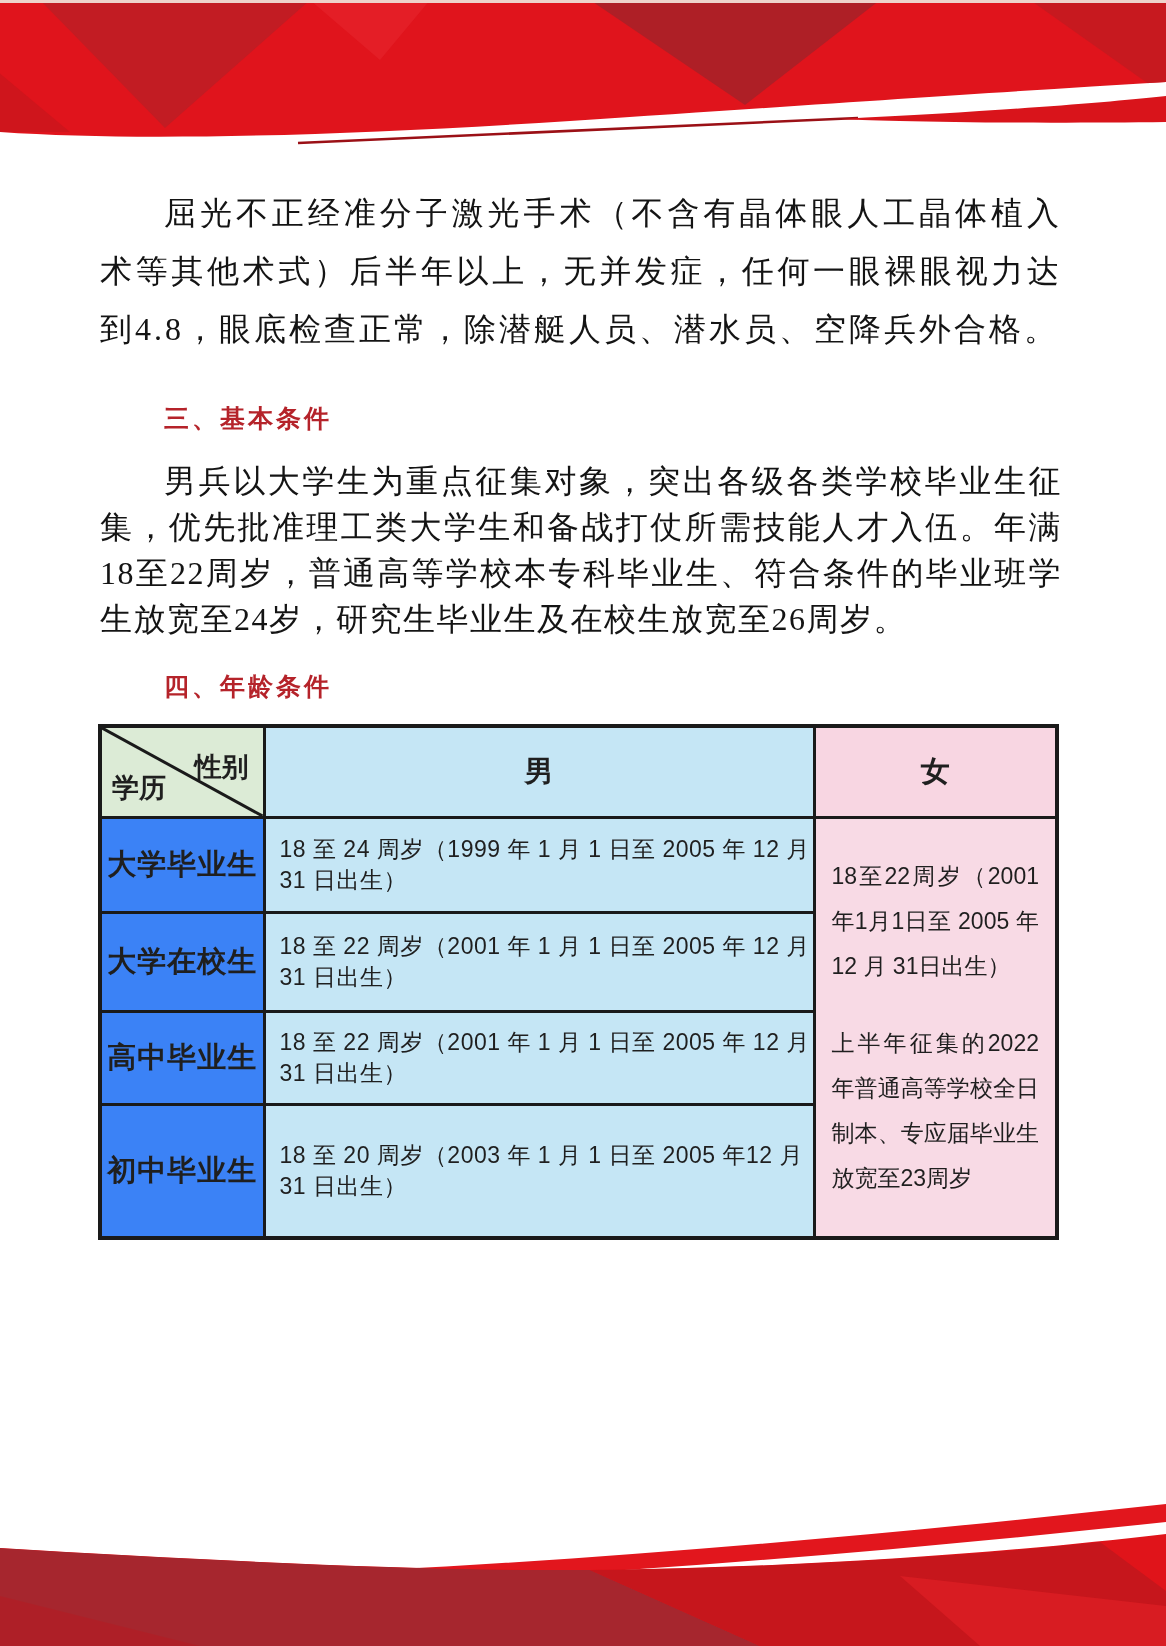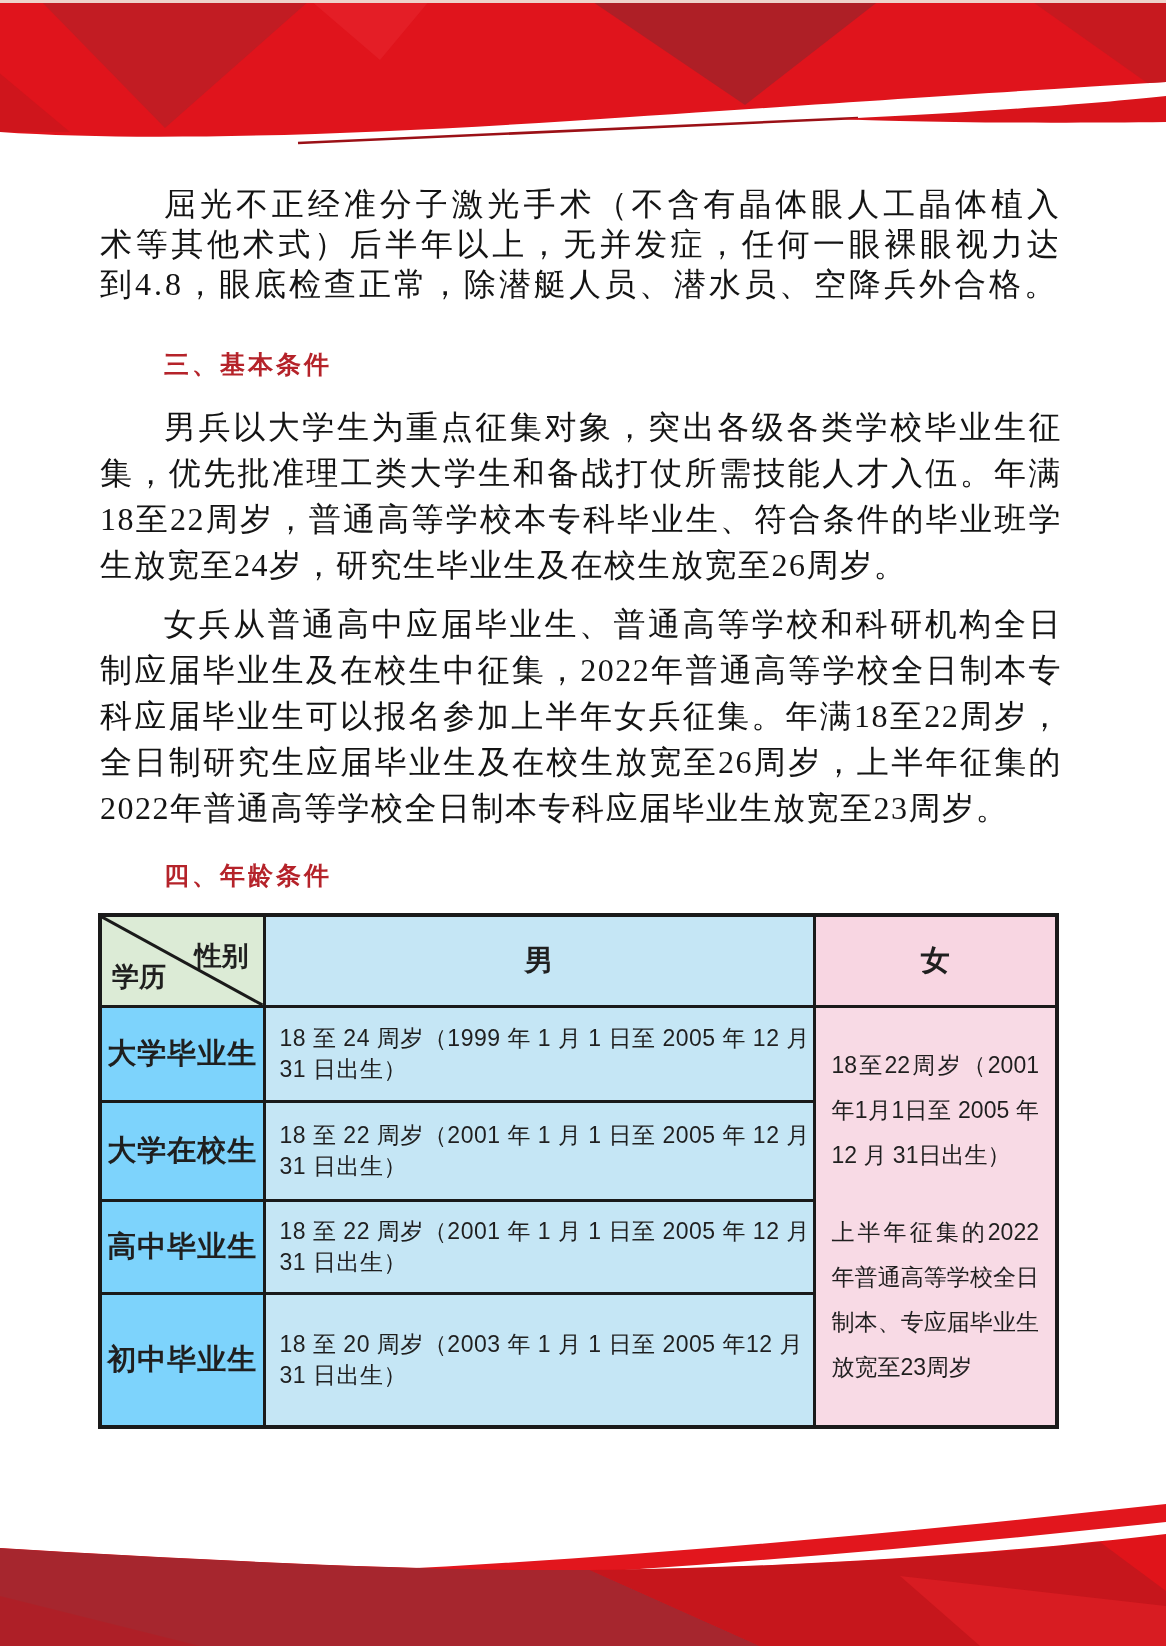--- a/index.html
+++ b/index.html
@@ -9,21 +9,21 @@
   }
   
   .hdr{position:absolute;top:0;left:0;width:1166px;height:152px;}
   .ftr{position:absolute;top:1446px;left:0;width:1166px;height:200px;}
   svg{display:block;}
   
   .content{
     position:absolute;left:100px;top:184px;width:962px;color:#141414;
   }
   .para{
-    margin:0;font-size:32px;line-height:40px;letter-spacing:3px;
+    margin:0;font-size:32px;line-height:58px;letter-spacing:3px;
     text-align:justify;text-indent:2em;
   }
   .para.tight{line-height:46px;letter-spacing:1.5px;}
   .para.gap{margin-top:13px;}
   .sec-heading{
     margin:36px 0 16px 0;padding-left:64px;
     font-family:"Liberation Sans","DejaVu Sans",sans-serif;
     font-size:25px;line-height:48px;font-weight:700;letter-spacing:3px;
     color:#b5232a;
   }
@@ -31,21 +31,21 @@
   
   table.age{
     border-collapse:collapse;margin:14px 0 0 -2px;width:957px;table-layout:fixed;
     font-family:"Liberation Sans","DejaVu Sans",sans-serif;color:#1f1f1f;
     border:4px solid #1a1a1a;
   }
   table.age td{border:3px solid #1a1a1a;vertical-align:middle;}
   .col-edu{width:164px;}
   .col-male{width:550px;}
   .col-female{width:243px;}
-  td.green{background:#7dd3fc;text-align:center;font-size:29px;font-weight:600;letter-spacing:1px;}
+  td.green{background:#3b82f6;text-align:center;font-size:29px;font-weight:600;letter-spacing:1px;}
   td.blue{background:#c5e6f5;}
   td.pink{background:#f8d6e2;}
   td.head{text-align:center;font-size:29px;font-weight:600;height:86px;}
   td.mcell{font-size:23px;padding-left:14px;letter-spacing:0.5px;}
   td.fcell{font-size:23px;padding:8px 16px;vertical-align:middle;background:#f8dae5;}
   td.fcell p{margin:0;line-height:45px;text-align:justify;}
   td.fcell p.note{margin-top:32px;}
   tr.r1 td{height:90px;} tr.r2 td{height:94px;} tr.r3 td{height:88px;} tr.r4 td{height:128px;}
   
   td.corner{position:relative;padding:0;height:86px;background:#dcebd6;}
@@ -76,21 +76,20 @@
     <path d="M840,119 C1000,111 1100,103 1166,96 L1166,122 C1080,123 970,123 900,121 C870,120 850,120 840,119 Z" fill="#d9141b"></path>
   </svg>
 </div>
 
 <div class="content">
   <p class="para">屈光不正经准分子激光手术（不含有晶体眼人工晶体植入术等其他术式）后半年以上，无并发症，任何一眼裸眼视力达到4.8，眼底检查正常，除潜艇人员、潜水员、空降兵外合格。</p>
 
   <div class="sec-heading">三、基本条件</div>
 
   <p class="para tight">男兵以大学生为重点征集对象，突出各级各类学校毕业生征集，优先批准理工类大学生和备战打仗所需技能人才入伍。年满18至22周岁，普通高等学校本专科毕业生、符合条件的毕业班学生放宽至24岁，研究生毕业生及在校生放宽至26周岁。</p>
-  <p class="para tight gap">女兵从普通高中应届毕业生、普通高等学校和科研机构全日制应届毕业生及在校生中征集，2022年普通高等学校全日制本专科应届毕业生可以报名参加上半年女兵征集。年满18至22周岁，全日制研究生应届毕业生及在校生放宽至26周岁，上半年征集的2022年普通高等学校全日制本专科应届毕业生放宽至23周岁。</p>
 
   <div class="sec-heading second">四、年龄条件</div>
 
   <table class="age">
     <colgroup>
       <col class="col-edu">
         <col class="col-male">
         <col class="col-female">
     </colgroup>
     <tbody>

